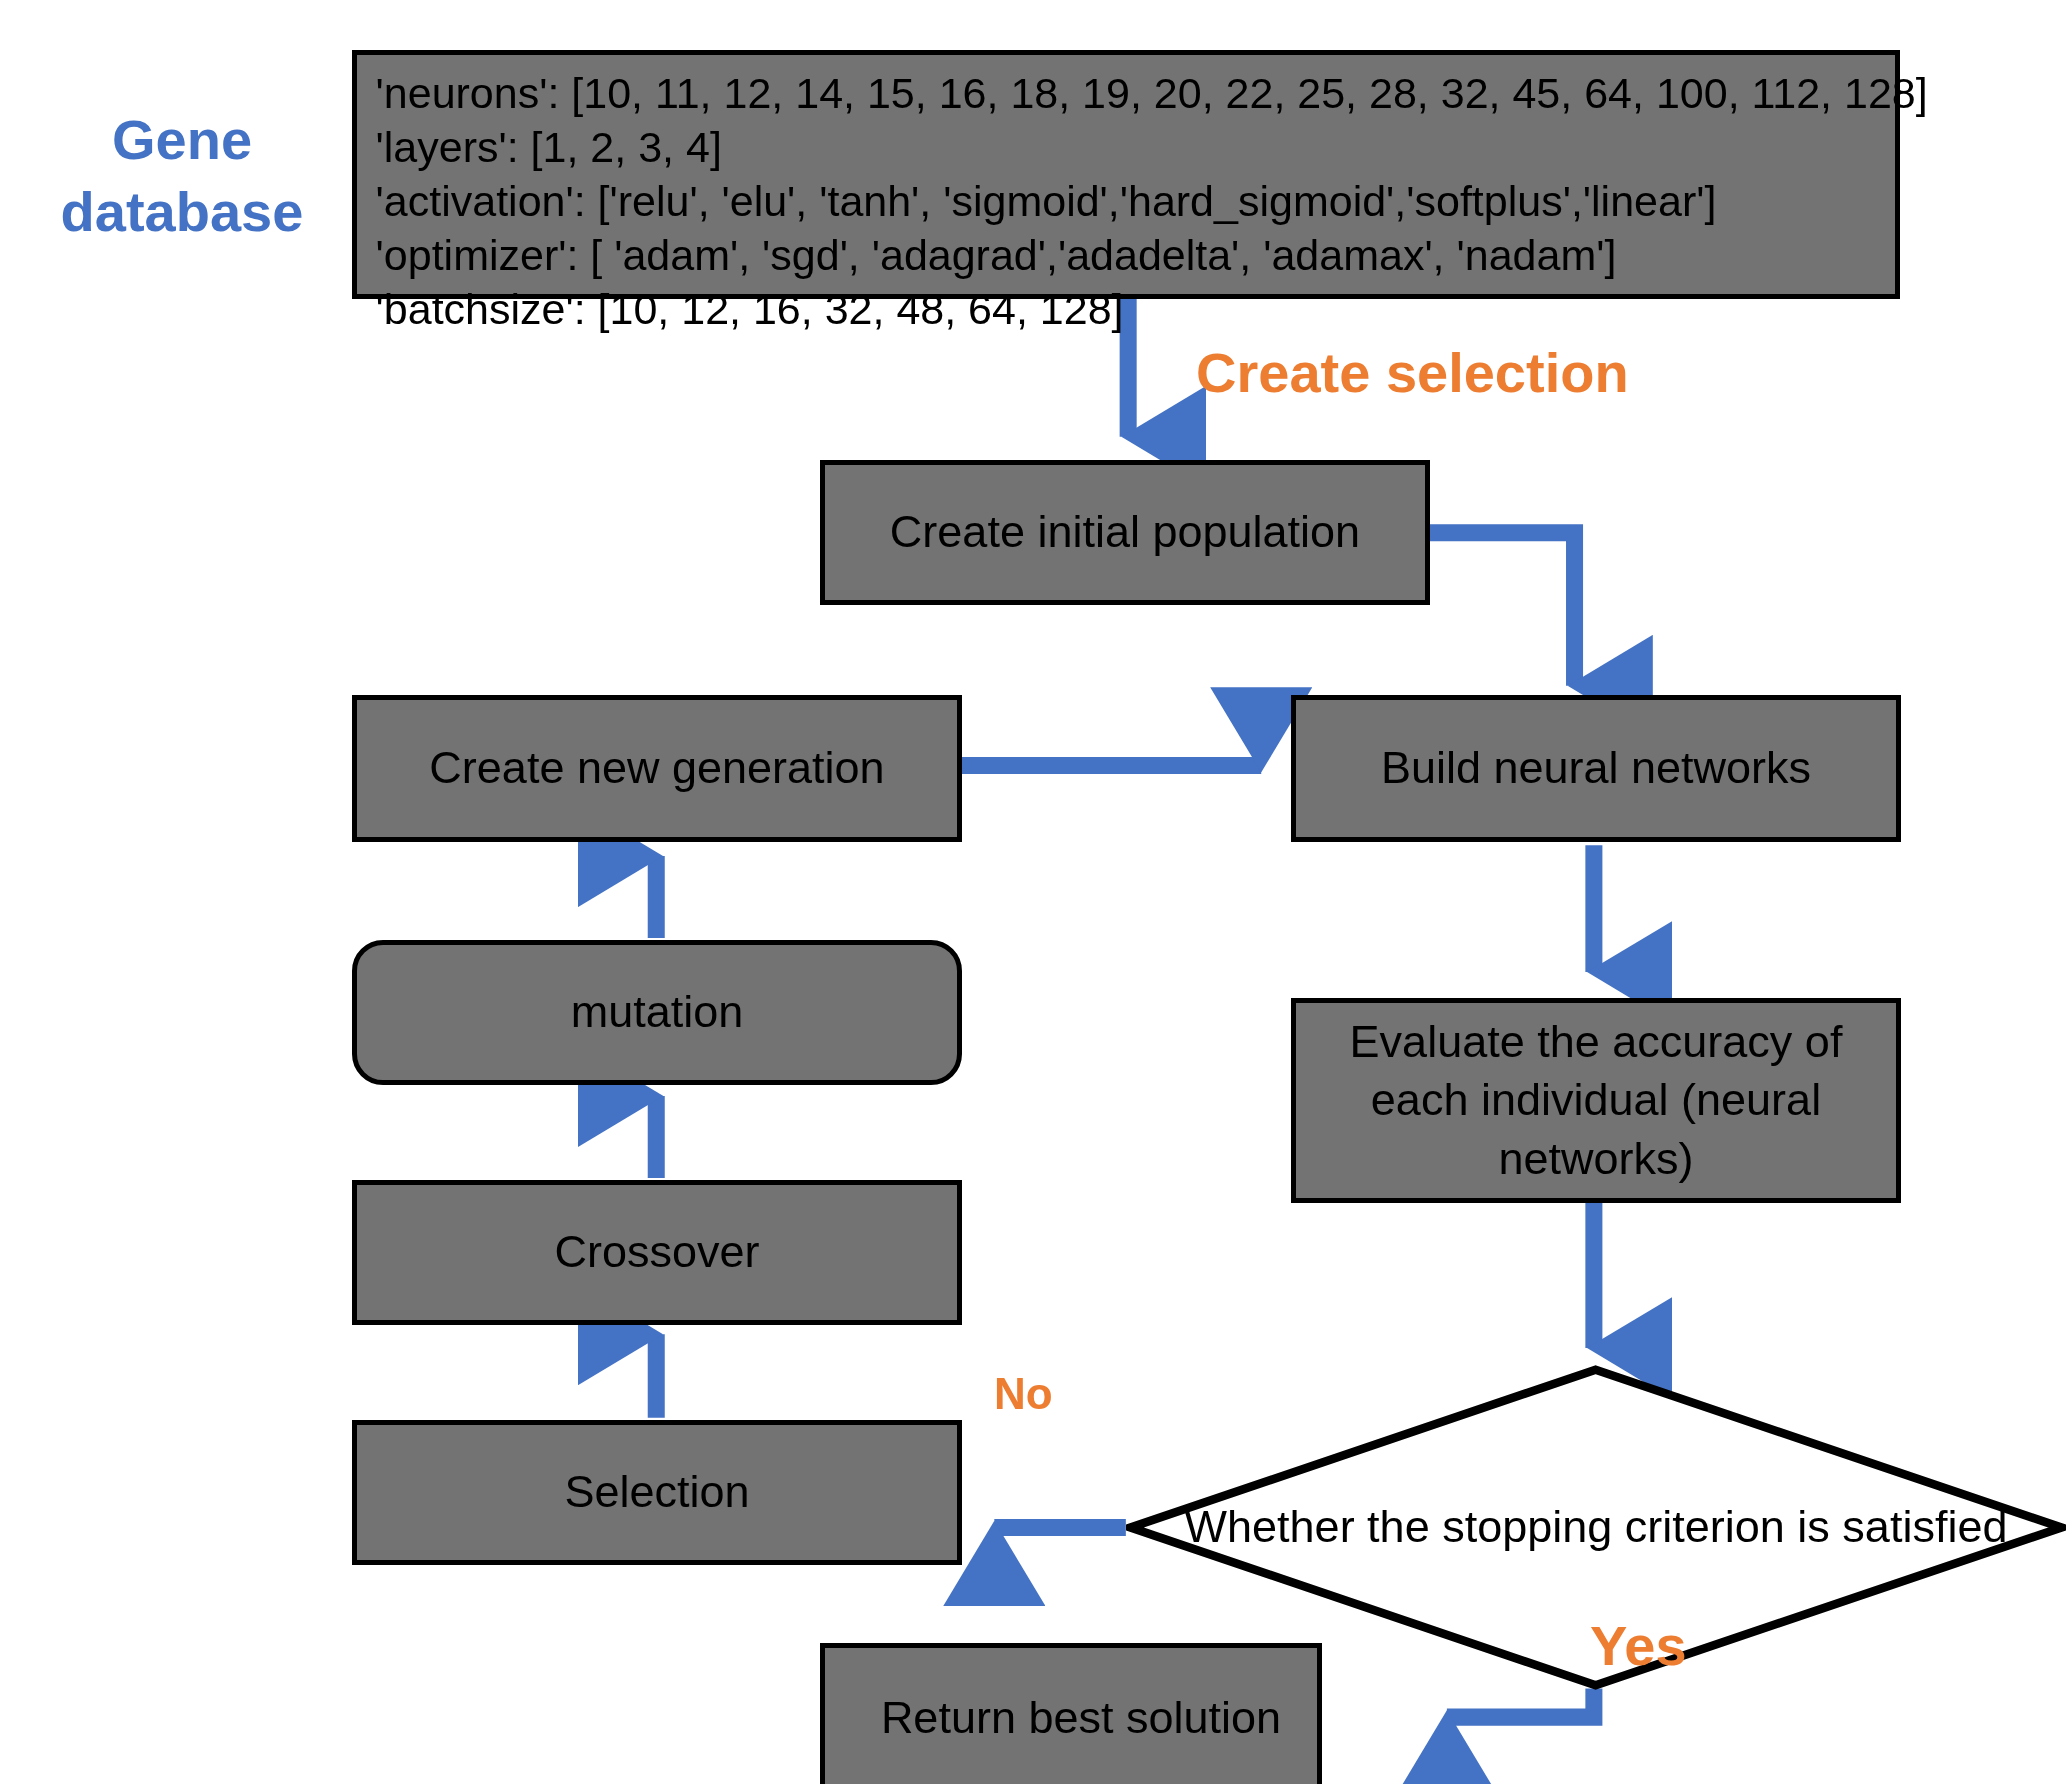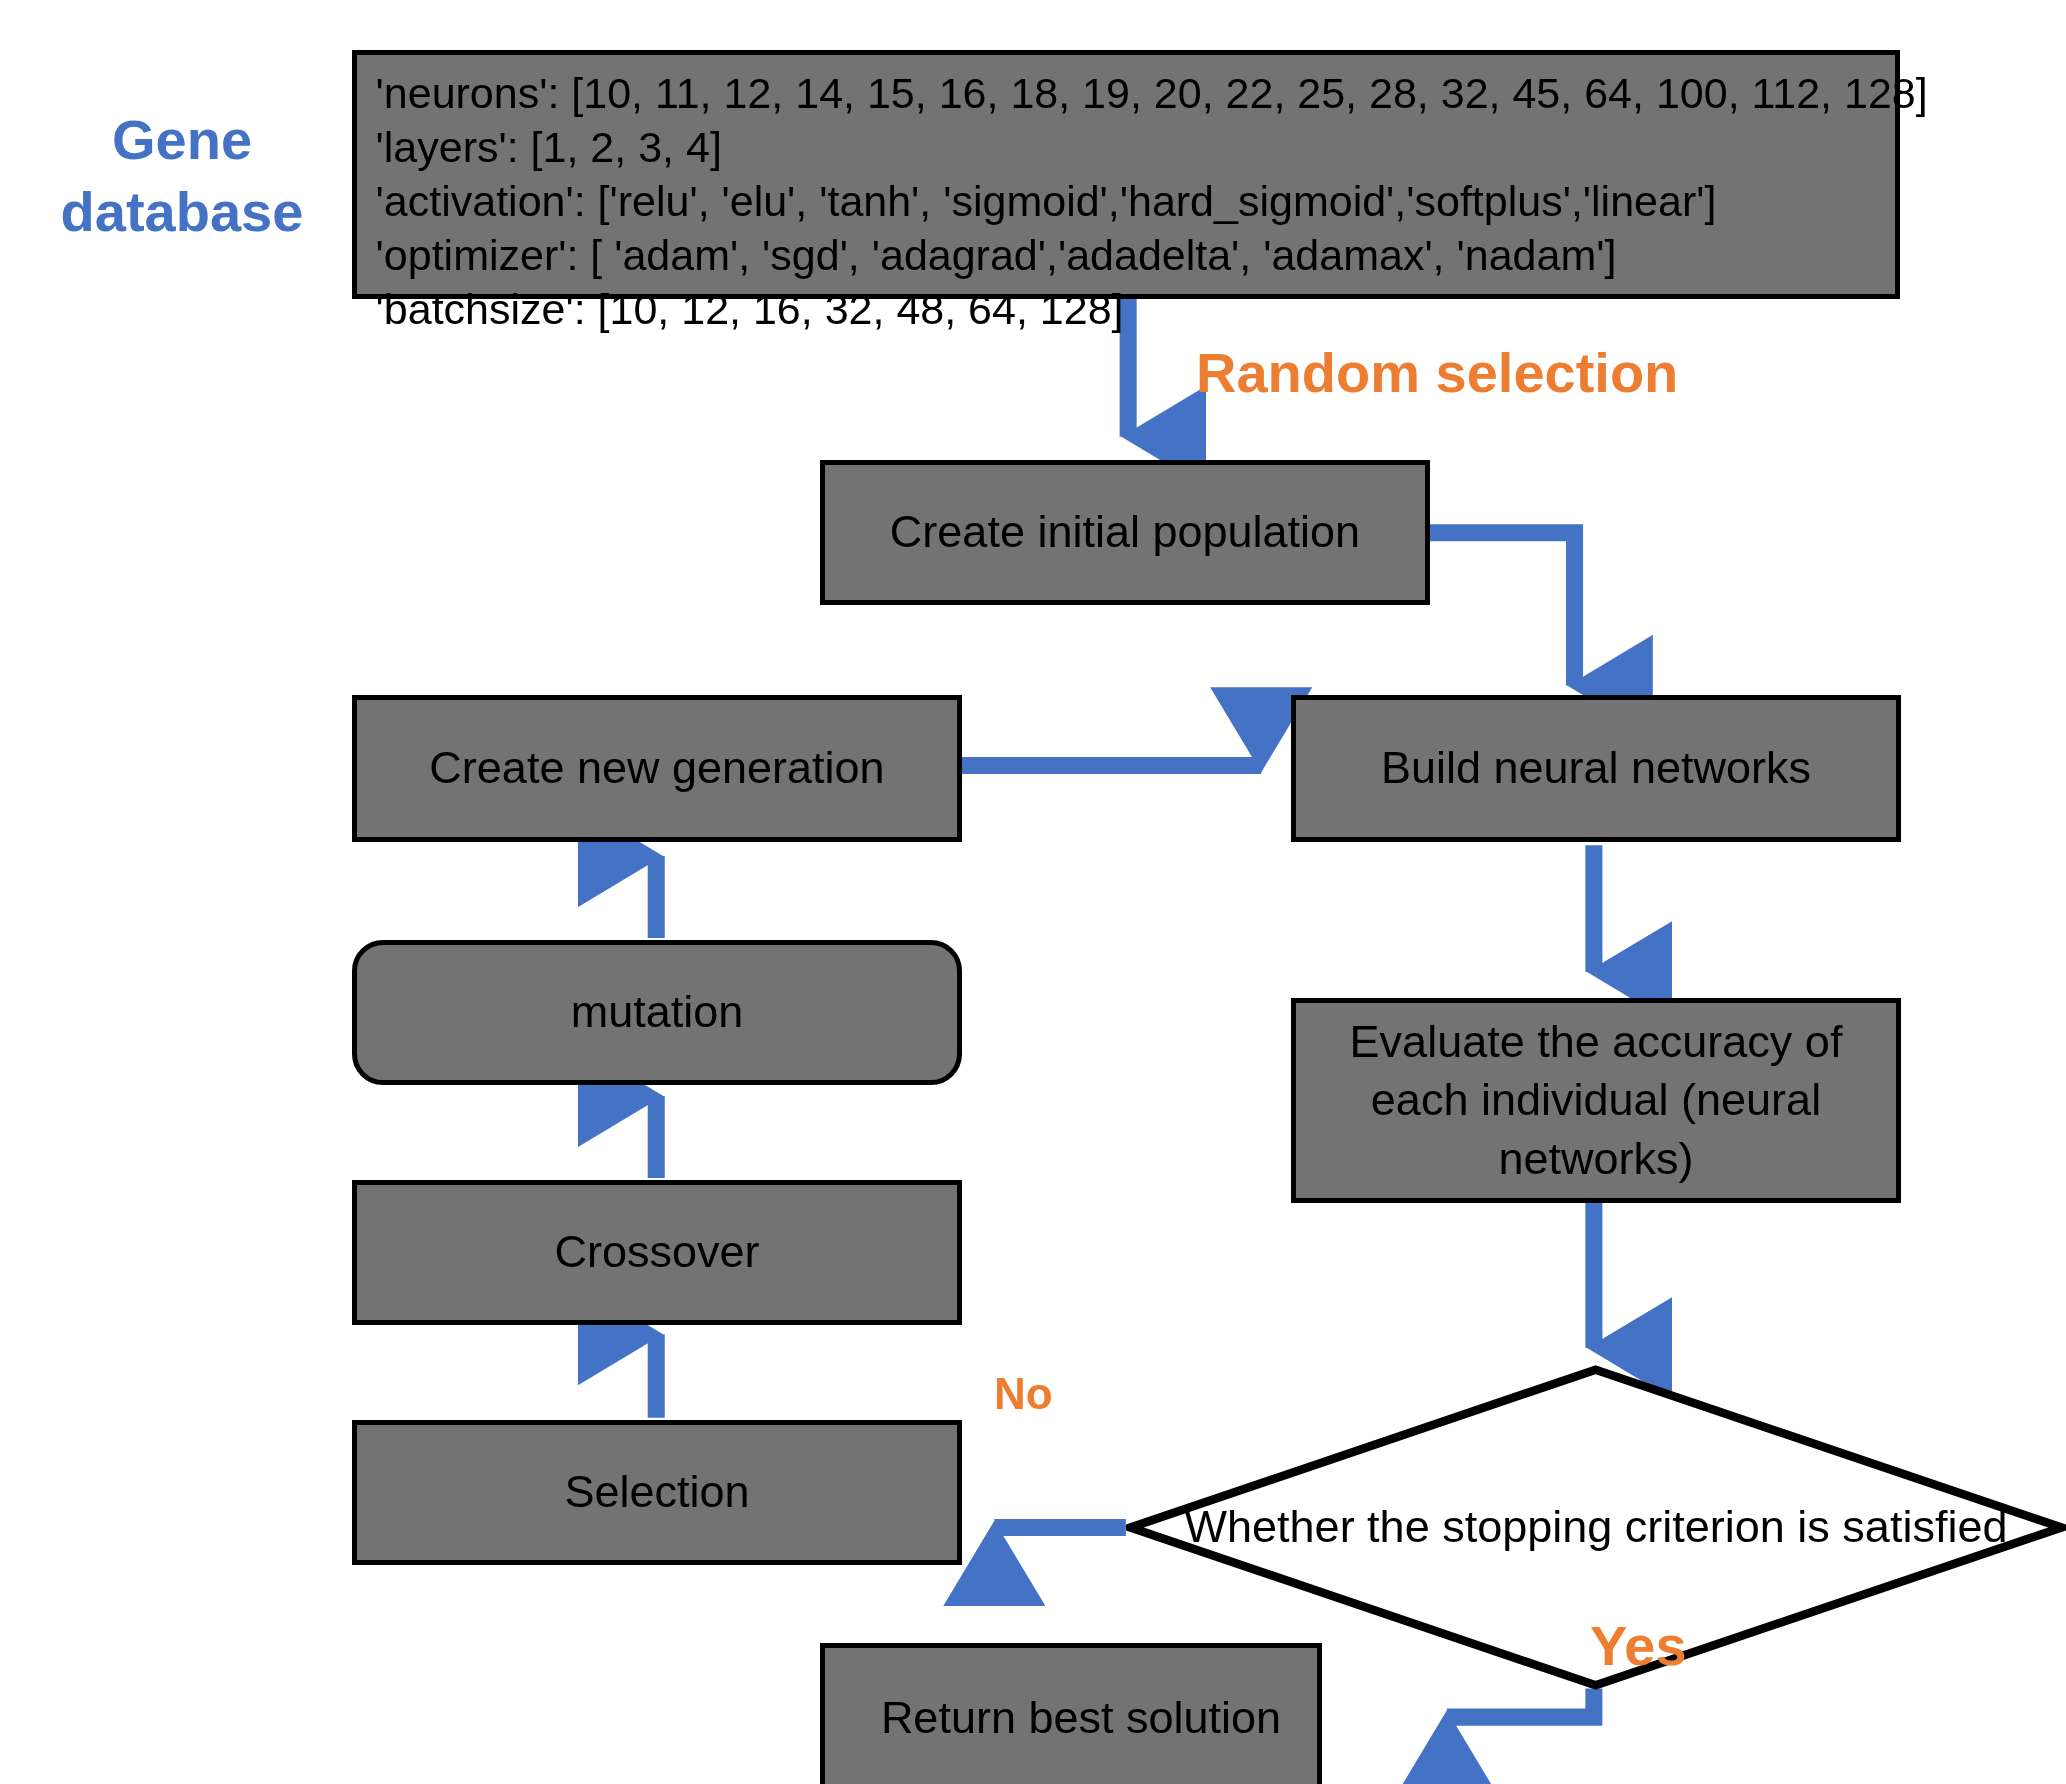--- a/index.html
+++ b/index.html
@@ -188,21 +188,21 @@
   </div>
 
   <div class="node" id="gene-db-box">
     <span class="gene-line">'neurons': [10, 11, 12, 14, 15, 16, 18, 19, 20, 22, 25, 28, 32, 45, 64, 100, 112, 128]</span>
     <span class="gene-line">'layers': [1, 2, 3, 4]</span>
     <span class="gene-line">'activation': ['relu', 'elu', 'tanh', 'sigmoid','hard_sigmoid','softplus','linear']</span>
     <span class="gene-line">'optimizer': [ 'adam', 'sgd', 'adagrad','adadelta', 'adamax', 'nadam']</span>
     <span class="gene-line">'batchsize': [10, 12, 16, 32, 48, 64, 128]</span>
   </div>
 
-  <div class="caption" id="random-selection-label">Random selection</div>
+  <div class="caption" id="random-selection-label">Create selection</div>
 
   <div class="node" style="left:820px; top:441px; width:610px; height:145px;">Create initial population</div>
 
   <div class="node" style="left:1291px; top:676px; width:610px; height:147px;">Build neural networks</div>
 
   <div class="node" style="left:352px; top:676px; width:610px; height:147px;">Create new generation</div>
 
   <div class="node" style="left:352px; top:921px; width:610px; height:145px;border-radius:31px;">mutation</div>
 
   <div class="node" style="left:352px; top:1161px; width:610px; height:145px;">Crossover</div>

